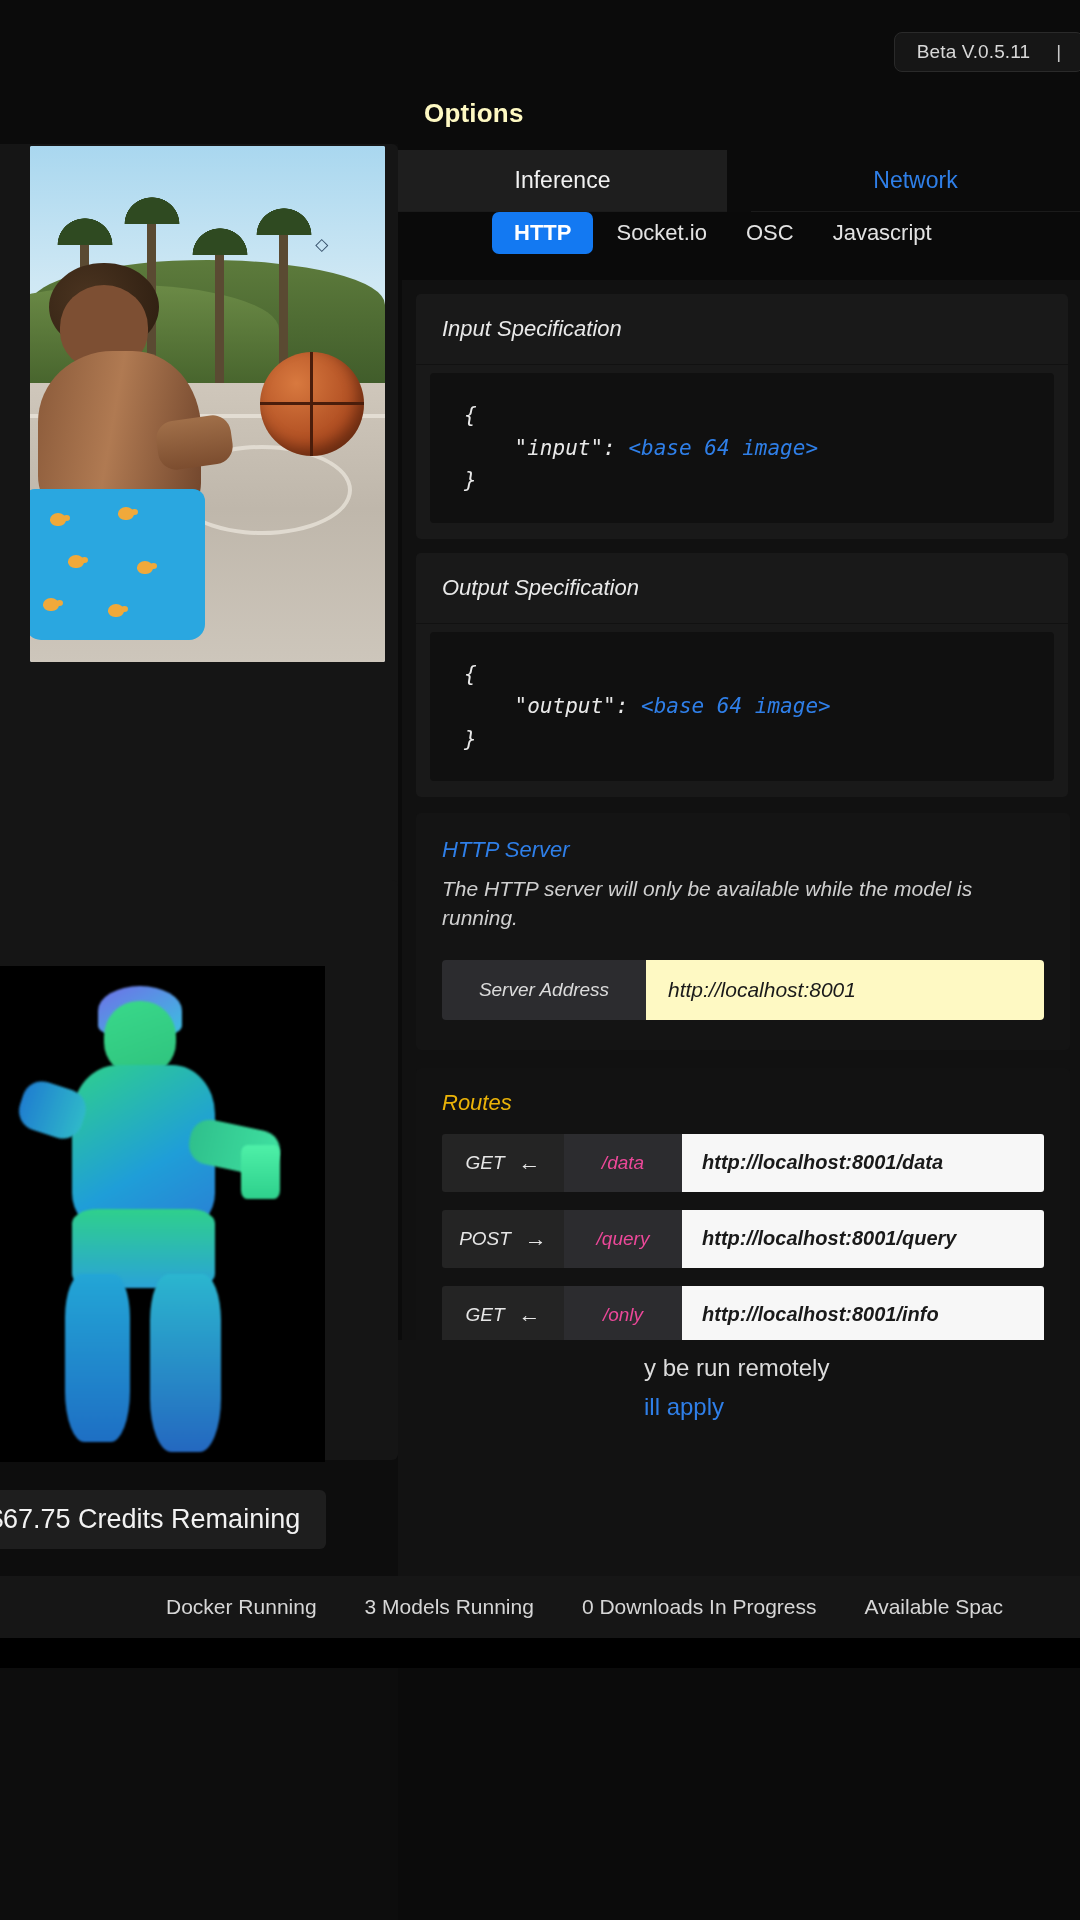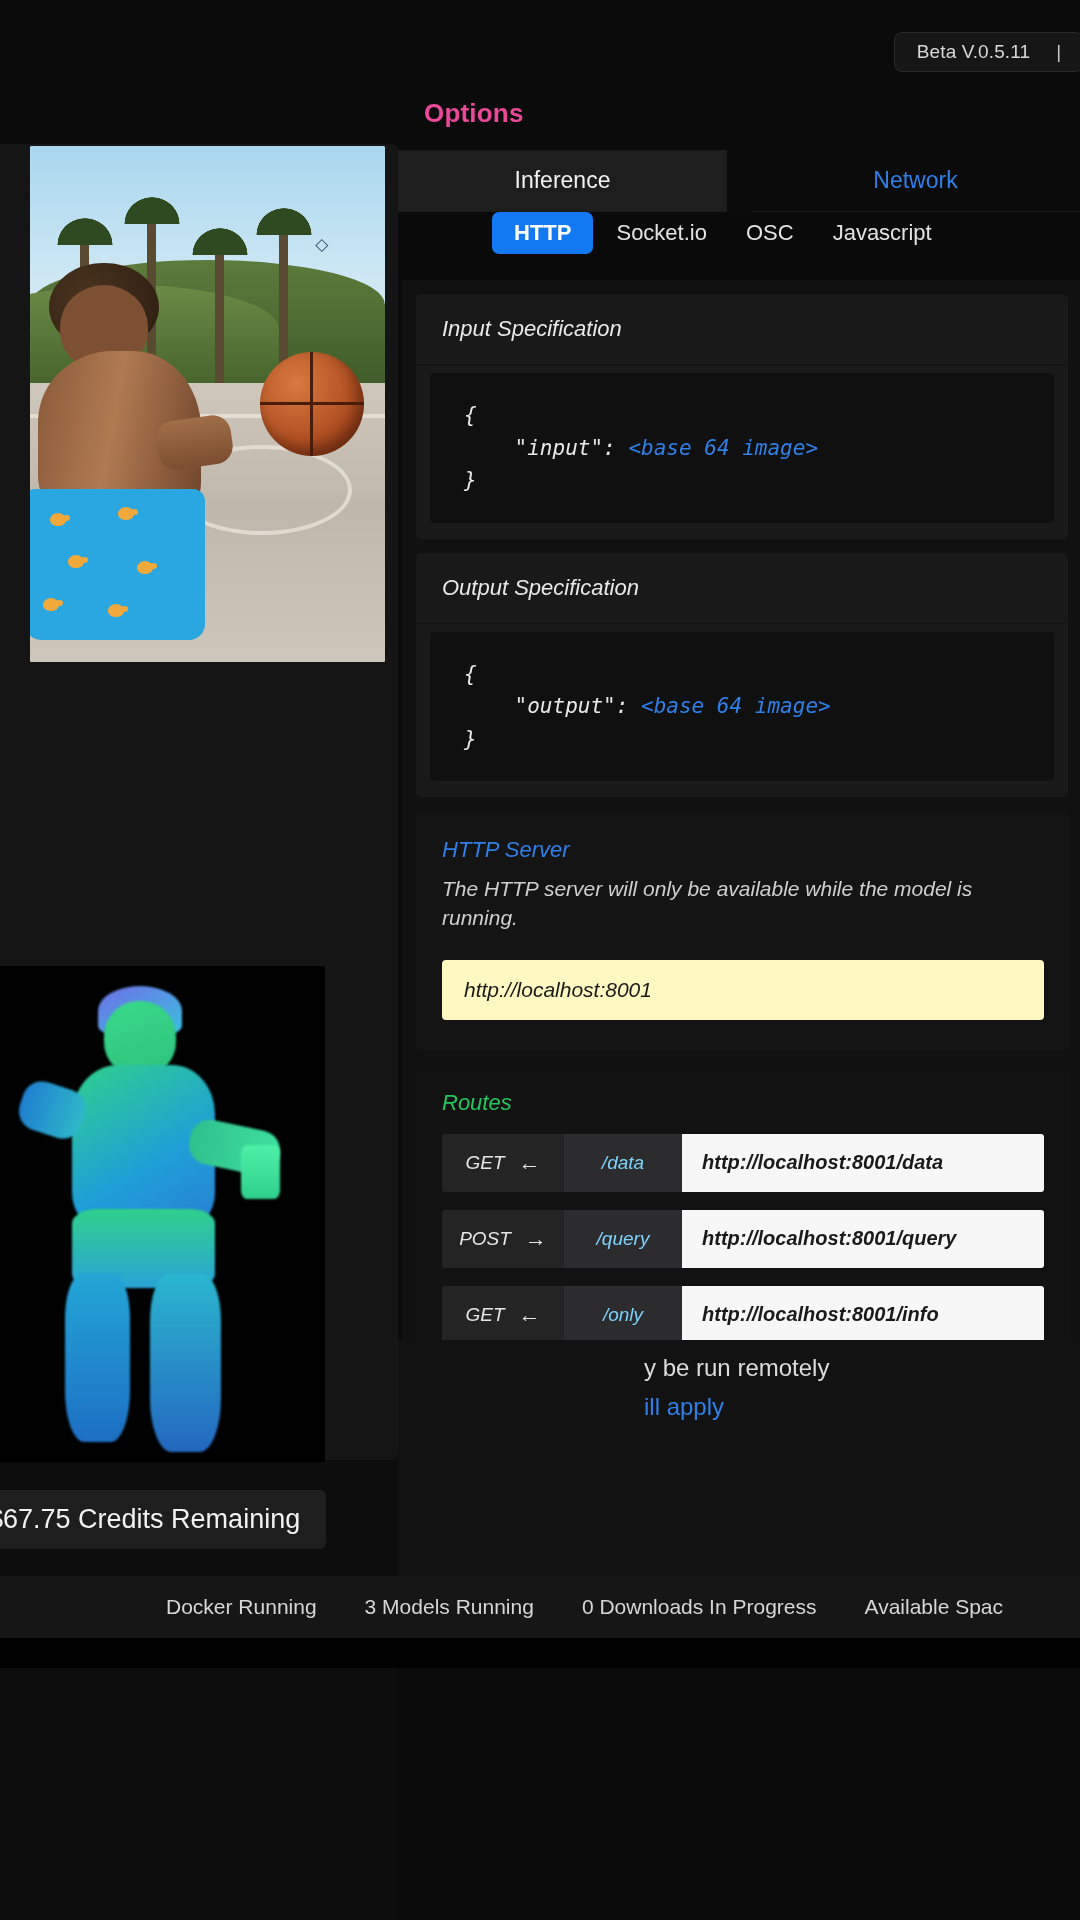--- a/index.html
+++ b/index.html
@@ -122,21 +122,21 @@
   .dp-legR { left:46%; top:62%; width:22%; height:36%; border-radius:26% 26% 30% 30%;
              background: linear-gradient(#2bb6cf,#2468c0); }
 
   
   .right-col {
     position: absolute; left: 398px; top: 82px; width: 682px; height: 1838px;
     background: #0b0b0b;
   }
   .options-title {
     position: absolute; left: 26px; top: 16px;
-    color: #ec4899; font-size: 26px; font-weight: bold; letter-spacing: .2px;
+    color: #fef9c3; font-size: 26px; font-weight: bold; letter-spacing: .2px;
   }
   .tabstrip {
     position: absolute; left: 0; top: 68px; width: 682px; height: 62px;
     display: flex;
     gap: 24px;
   }
   .tab {
     flex: 1; display: flex; align-items: center; justify-content: center;
     font-size: 23px; color: #2f7fe8; background: #0b0b0b;
     border-bottom: 1px solid #1b1b1b;
@@ -179,30 +179,30 @@
   .addr-key {
     width: 204px; background: #2c2c2f; display: flex; align-items: center; justify-content: center;
     color: #dcdcdc; font-size: 19px;
   }
   .addr-val {
     flex: 1; background: #fef9c3; display: flex; align-items: center;
     padding-left: 22px; color: #1a1a1a; font-size: 21px;
   }
 
   .routes-card { margin: 18px 14px 0 14px; background: #121212; border-radius: 5px; padding: 22px 26px 34px 26px; }
-  .routes-title { color: #22c55e; font-size: 22px; margin-bottom: 18px; }
+  .routes-title { color: #eab308; font-size: 22px; margin-bottom: 18px; }
   .route-row { display: flex; height: 58px; margin-bottom: 18px; border-radius: 3px; overflow: hidden; }
   .route-method {
     width: 122px; background: #242424; display: flex; align-items: center; justify-content: center; gap: 14px;
     color: #e6e6e6; font-size: 19px;
   }
   .route-arrow { font-size: 22px; color: #e6e6e6; }
   .route-path {
     width: 118px; background: #2c2c2f; display: flex; align-items: center; justify-content: center;
-    color: #7dd3fc; font-size: 19px;
+    color: #ec4899; font-size: 19px;
   }
   .route-url {
     flex: 1; background: #f7f7f7; display: flex; align-items: center; padding-left: 20px;
     color: #1a1a1a; font-size: 20px; font-weight: bold;
   }
 
   .footer-zone {
     position: absolute; left: 0; top: 1258px; width: 682px; height: 312px; background: #121212;
   }
   .remote-note {
@@ -319,20 +319,21 @@
         <div class="sec-label">Output Specification</div>
         <div class="code-block"><span>{</span>
 <span>    "output": </span><span class="blue">&lt;base 64 image&gt;</span>
 <span>}</span></div>
       </div>
 
       <div class="http-card">
         <div class="http-title">HTTP Server</div>
         <div class="http-desc">The HTTP server will only be available while the model is running.</div>
         <div class="addr-row">
+          <div class="addr-key">Server Address</div>
           <div class="addr-val">http://localhost:8001</div>
         </div>
       </div>
 
       <div class="routes-card">
         <div class="routes-title">Routes</div>
 
         <div class="route-row">
           <div class="route-method">
             <span>GET</span>

